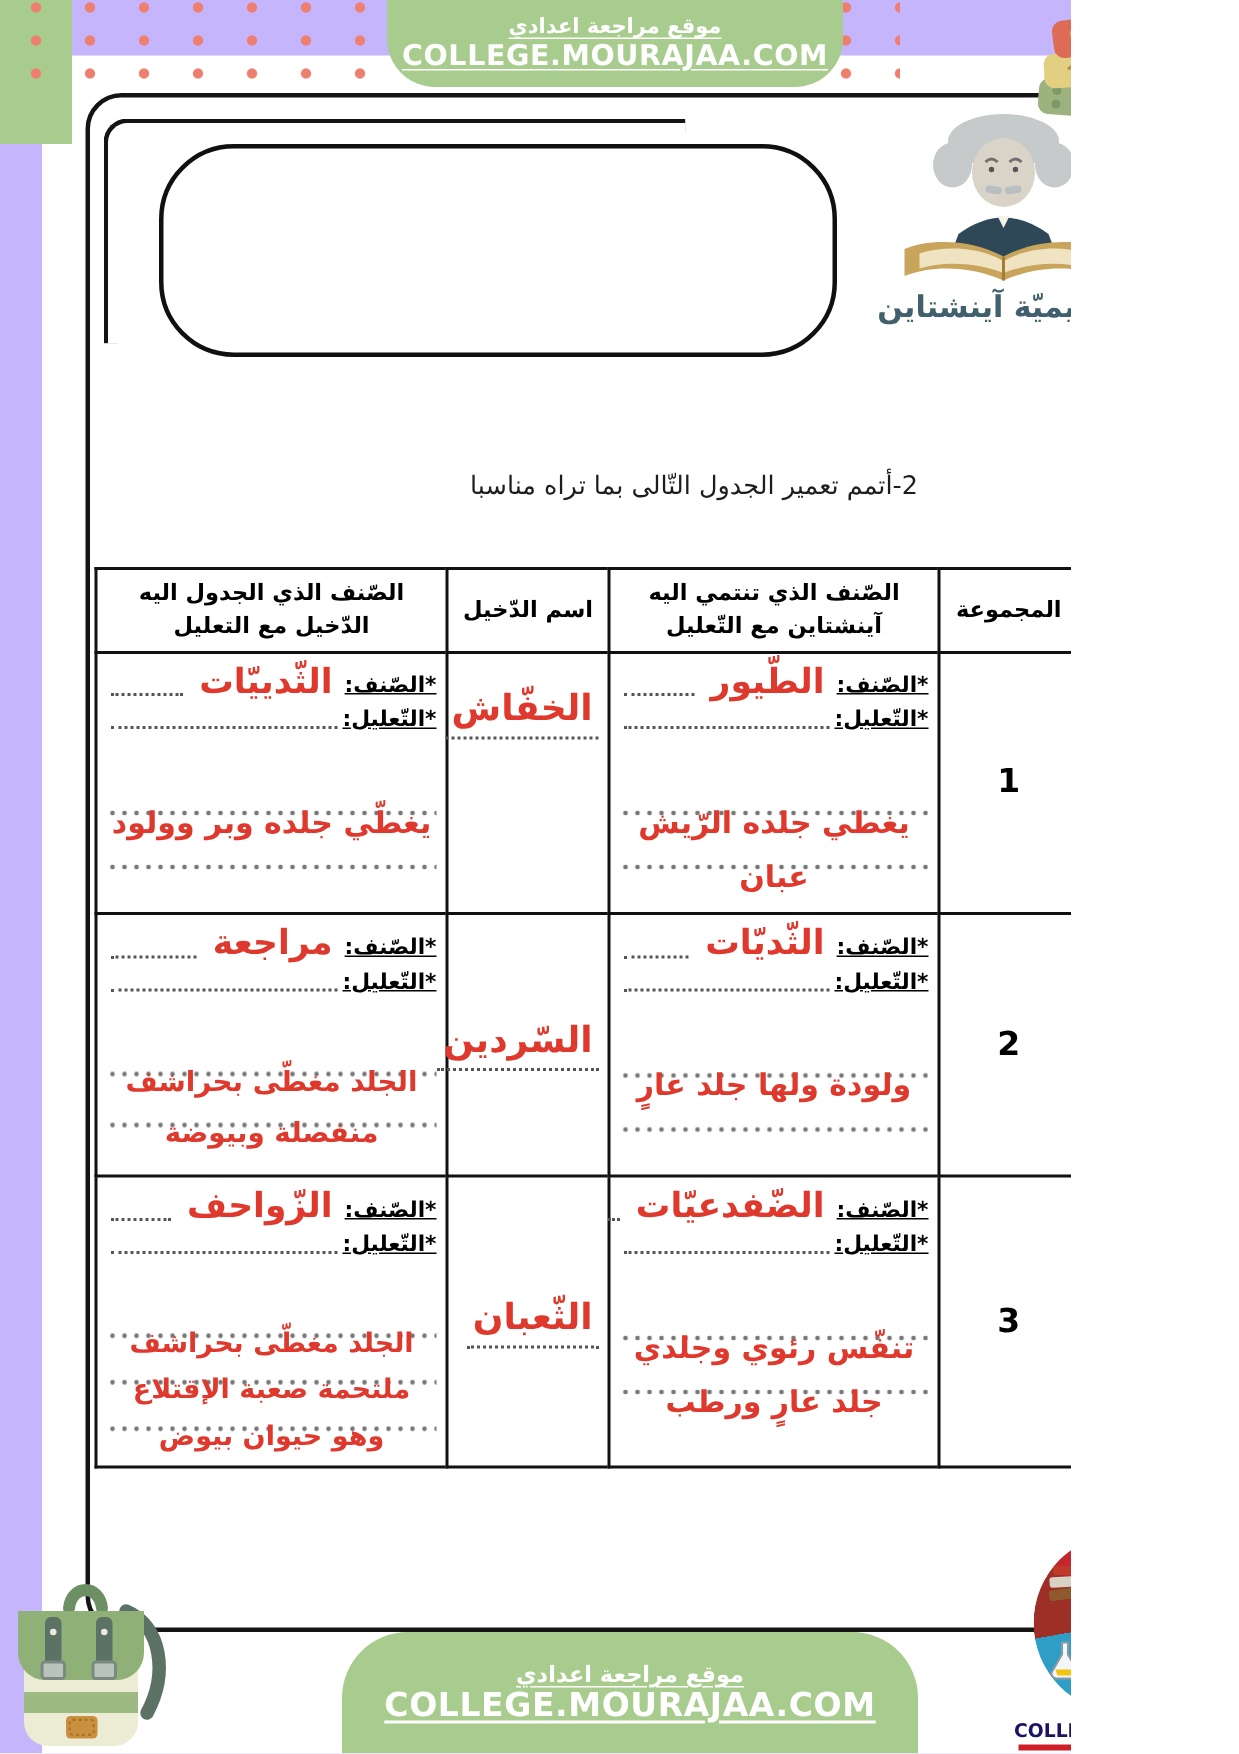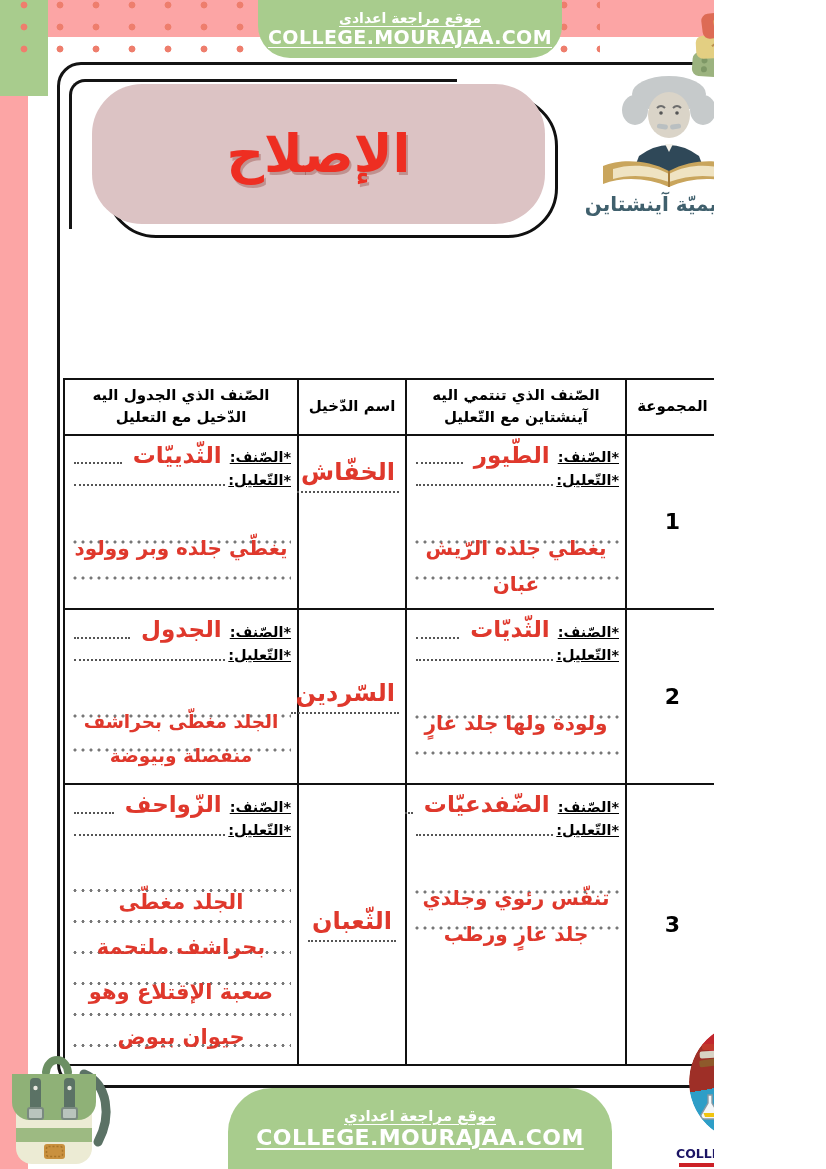--- a/index.html
+++ b/index.html
@@ -1,19 +1,19 @@
 <!DOCTYPE html>
 <html lang="ar"><head>
 <meta charset="utf-8">
 <style>
   * { margin:0; padding:0; box-sizing:border-box; }
   html,body { width:826px; height:1169px; }
   body { font-family:"DejaVu Sans", sans-serif; }
 
-  .canvas { position:relative; width:714px; height:1169px; background:#fca5a5; overflow:hidden; }
+  .canvas { position:relative; width:714px; height:1169px; background:#c4b5fd; overflow:hidden; }
   .page   { position:absolute; left:28px; top:37px; width:734px; height:1132px; background:#ffffff; z-index:1; }
   .corner-green { position:absolute; left:0; top:0; width:48px; height:96px; background:#a8cc8d; z-index:2; }
   .dots   { position:absolute; left:0; top:0; width:600px; height:60px; z-index:3;
             background-image: radial-gradient(circle, #ee7e6d 3px, rgba(238,126,109,0) 3.8px);
             background-size:36px 22px; background-position:6px -6px; }
 
   .frame { position:absolute; left:57px; top:62px; width:690px; height:1026px;
            border:3.5px solid #141414; border-radius:24px; z-index:2; }
   .frame-inner { position:absolute; left:69px; top:79px; width:388px; height:150px;
            border-top:3.5px solid #141414; border-left:3.5px solid #141414;
@@ -50,24 +50,24 @@
 
   .field-line { display:flex; align-items:flex-end; font-size:14.5px; font-weight:bold; color:#000; margin-top:3px; }
   .lbl { white-space:nowrap; line-height:1.35;text-decoration:underline; }
   .ans-inline { color:#df382c; font-size:23px; font-weight:bold; margin:0 8px; white-space:nowrap; line-height:1.1; }
   .dots-fill { flex:1 1 auto; min-width:8px; border-bottom:2.5px dotted #555; height:6px; margin:0 3px 4px; }
 
   .reason { color:#df382c; font-weight:bold; text-align:center; font-size:20px; line-height:36px;
            min-height:74px; direction:rtl;
            background-image: radial-gradient(circle, #777 1.3px, rgba(0,0,0,0) 1.8px);
            background-size:8px 36px; background-position:0 30px; background-repeat:repeat;margin-top:40px; }
-  .reason.small { font-size:21px; line-height:45px; background-size:8px 31px; background-position:0 26px; }
+  .reason.small { font-size:18px; line-height:31px; background-size:8px 31px; background-position:0 26px; }
   .reason.mid   { font-size:18.5px; line-height:34px; background-size:8px 34px; background-position:0 28px; }
 
-  .name-cell { text-align:center; vertical-align:middle !important; }
+  .name-cell { vertical-align:middle !important; }
   .name-cell.top { vertical-align:top !important; padding-top:22px; }
   .intruder-name { color:#df382c; font-size:24px; font-weight:bold; display:inline-block;
            border-bottom:2.5px dotted #555; padding:0 4px 5px; }
 
   .chevrons-svg { position:absolute; left:733px; top:780px; z-index:3; }
 
   .footer-banner { position:absolute; left:228px; top:1088px; width:384px; height:81px; background:#a8cc8d;
            border-radius:44px 44px 0 0; display:flex; flex-direction:column; align-items:center;
            justify-content:center; color:#fff; z-index:6; }
   .fb1 { font-size:15px; font-weight:bold; text-decoration:underline; text-underline-offset:3px; }
@@ -125,23 +125,20 @@
       <rect x="14" y="9" width="114" height="25" rx="7" fill="#dd6b55"></rect>
       <rect x="26" y="15" width="42" height="12" rx="3" fill="#e8c96a"></rect>
       <line x1="30" y1="21" x2="62" y2="21" stroke="#b2482f" stroke-width="3"></line>
       <rect x="78" y="13" width="46" height="18" rx="4" fill="#f4f1e4"></rect>
       <line x1="82" y1="18" x2="120" y2="18" stroke="#c8cfdd" stroke-width="2"></line>
       <line x1="82" y1="24" x2="120" y2="24" stroke="#c8cfdd" stroke-width="2"></line>
     </g>
   </svg>
 
   <div class="plaque-outline"></div>
-  <div class="plaque">
-    <div class="title-text">الإصلاح</div>
-  </div>
 
   <div class="einstein-wrap">
     <svg width="185" height="122" viewBox="0 0 185 122">
       <ellipse cx="92" cy="24" rx="37" ry="18" fill="#c6cacb"></ellipse>
       <ellipse cx="58" cy="40" rx="13" ry="15" fill="#c6cacb"></ellipse>
       <ellipse cx="126" cy="40" rx="13" ry="15" fill="#c6cacb"></ellipse>
       <ellipse cx="92" cy="45" rx="21" ry="23" fill="#dad4c8"></ellipse>
       <path d="M80,38 q4,-4 8,0" stroke="#6d6d6d" stroke-width="2" fill="none"></path>
       <path d="M96,38 q4,-4 8,0" stroke="#6d6d6d" stroke-width="2" fill="none"></path>
       <circle cx="84" cy="43" r="1.8" fill="#555"></circle>
@@ -152,20 +149,21 @@
       <polygon points="88,74 92,82 96,74" fill="#f5f2ea"></polygon>
       <path d="M92,101 C70,89 42,89 26,96 L26,114 C46,106 72,108 92,117 Z" fill="#c9a55c"></path>
       <path d="M92,101 C114,89 142,89 158,96 L158,114 C138,106 112,108 92,117 Z" fill="#c9a55c"></path>
       <path d="M92,104 C74,94 52,94 36,99 L36,109 C52,104 74,105 92,112 Z" fill="#efe3c2"></path>
       <path d="M92,104 C110,94 132,94 148,99 L148,109 C132,104 110,105 92,112 Z" fill="#efe3c2"></path>
       <line x1="92" y1="101" x2="92" y2="117" stroke="#a67c3a" stroke-width="2"></line>
     </svg>
     <div class="academy-name">أكاديميّة آينشتاين</div>
   </div>
 
+  <div class="instruction">2-أتمم تعمير الجدول التّالى بما تراه مناسبا</div>
 
   <table class="answers">
     <colgroup>
         <col style="width:93px">
         <col style="width:220px">
         <col style="width:108px">
         <col style="width:234px">
       </colgroup>
     <tbody>
         <tr class="hdr">
@@ -219,21 +217,21 @@
           <span class="dots-fill"></span>
         </div>
         <div class="reason">ولودة ولها جلد عارٍ</div>
       </td>
       <td class="name-cell">
         <span class="intruder-name">السّردين</span>
       </td>
       <td>
         <div class="field-line">
           <span class="lbl">*الصّنف:</span>
-          <span class="ans-inline">الجدول</span>
+          <span class="ans-inline">مراجعة</span>
           <span class="dots-fill"></span>
         </div>
         <div class="field-line">
           <span class="lbl">*التّعليل:</span>
           <span class="dots-fill"></span>
         </div>
         <div class="reason mid">الجلد مغطّى بحراشف منفصلة وبيوضة</div>
       </td>
     </tr>
 

